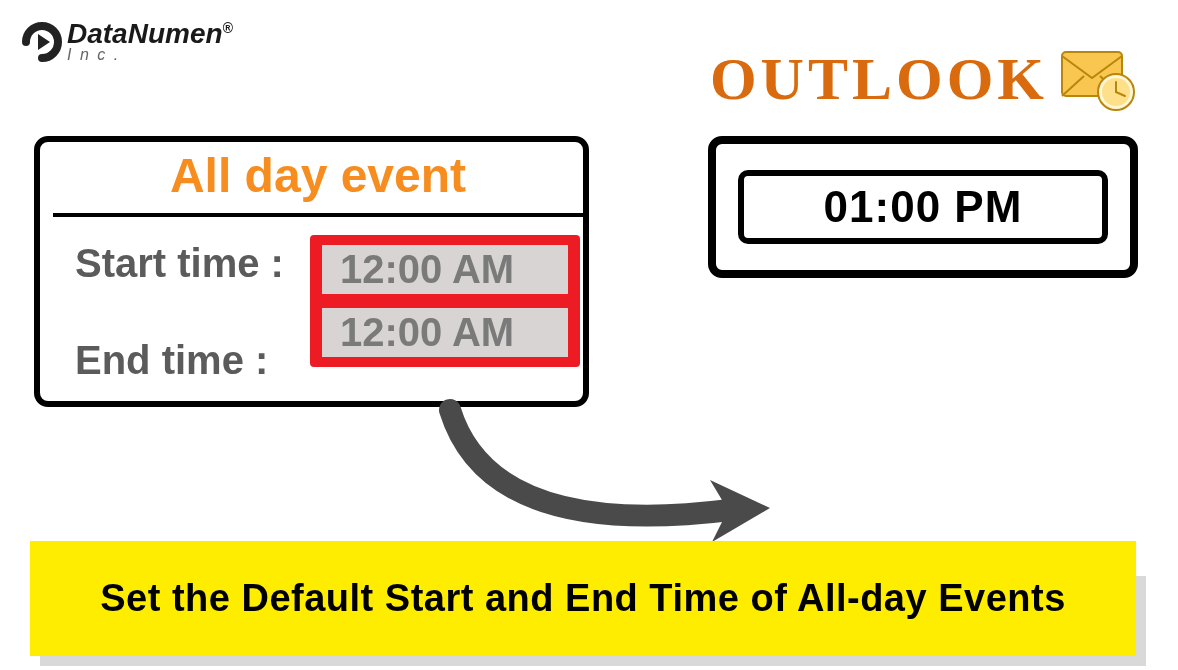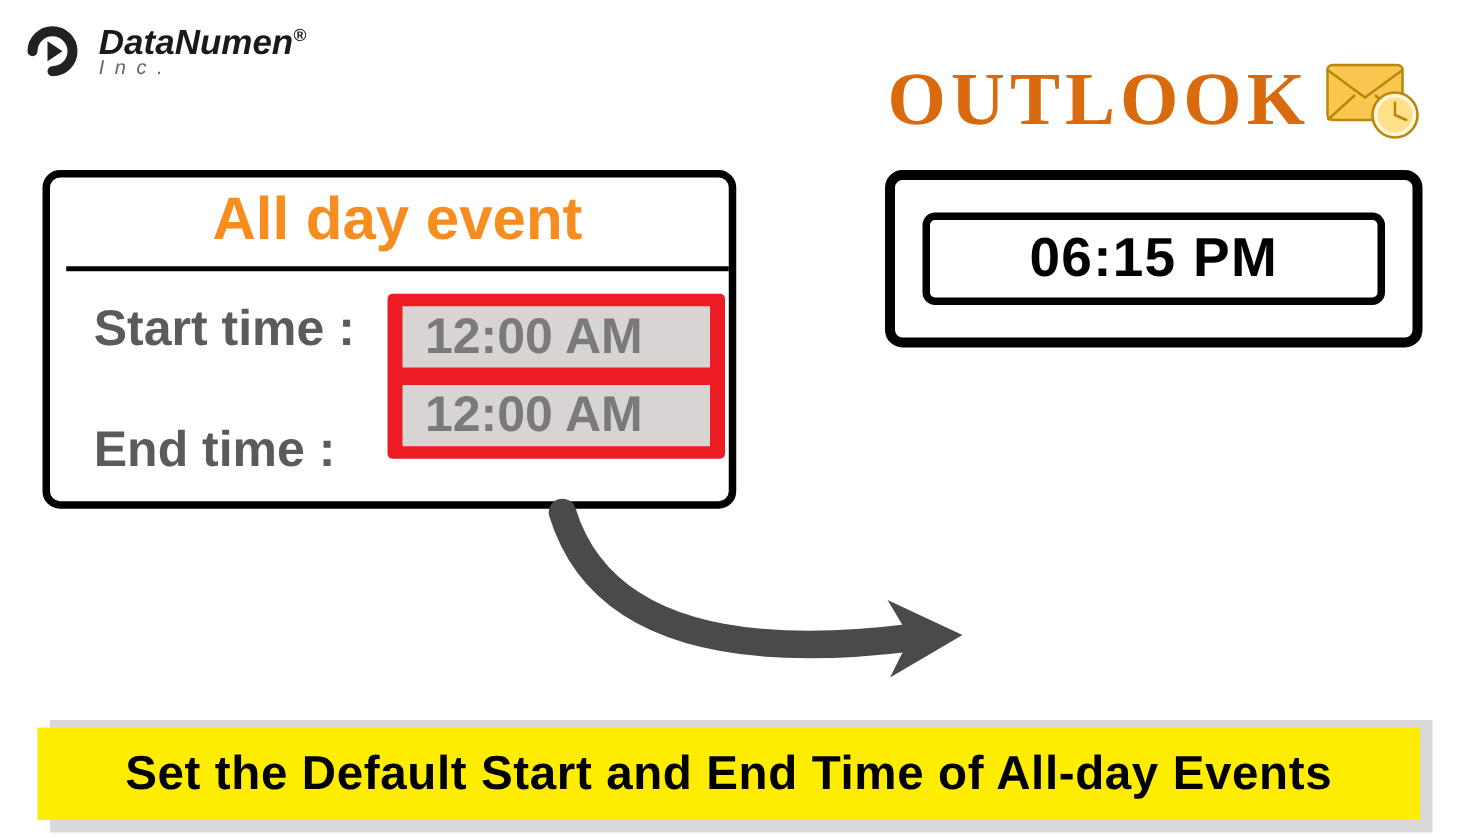--- a/index.html
+++ b/index.html
@@ -11,22 +11,22 @@
     position: relative;
     overflow: hidden;
   }
 
   
   .logo {
     position: absolute;
     top: 18px;
     left: 20px;
     display: flex;
-    align-items: center;
-    gap: 15px;
+    align-items: flex-end;
+    gap: 3px;
   }
   .logo-mark {
     width: 44px;
     height: 44px;
   }
   .logo-text {
     font-size: 28px;
     font-weight: 700;
     font-style: italic;
     color: #1a1a1a;
@@ -166,21 +166,21 @@
     left: 40px;
     width: 1106px;
     height: 90px;
     background: #d9d9d9;
   }
   .banner {
     position: absolute;
     bottom: 14px;
     left: 30px;
     width: 1106px;
-    height: 74px;
+    height: 115px;
     background: #ffed00;
     display: flex;
     align-items: center;
     justify-content: center;
   }
   .banner-text {
     font-size: 38px;
     font-weight: 900;
     color: #000;
     letter-spacing: 0.5px;
@@ -225,21 +225,21 @@
       <span class="time-label">End time :</span>
     </div>
     <div class="red-wrap">
       <div class="time-field">12:00 AM</div>
       <div class="time-field">12:00 AM</div>
     </div>
   </div>
 </div>
 
 <div class="right-panel">
-  <div class="right-time">06:15 PM</div>
+  <div class="right-time">01:00 PM</div>
 </div>
 
 <svg class="arrow-svg" viewBox="0 0 380 180">
   <path d="M20 20 Q 60 150 300 120" fill="none" stroke="#4a4a4a" stroke-width="22" stroke-linecap="round"></path>
   <path d="M280 90 L340 118 L282 152 L298 120 Z" fill="#4a4a4a"></path>
 </svg>
 
 <div class="banner-shadow"></div>
 <div class="banner">
   <span class="banner-text">Set the Default Start and End Time of All-day Events</span>

